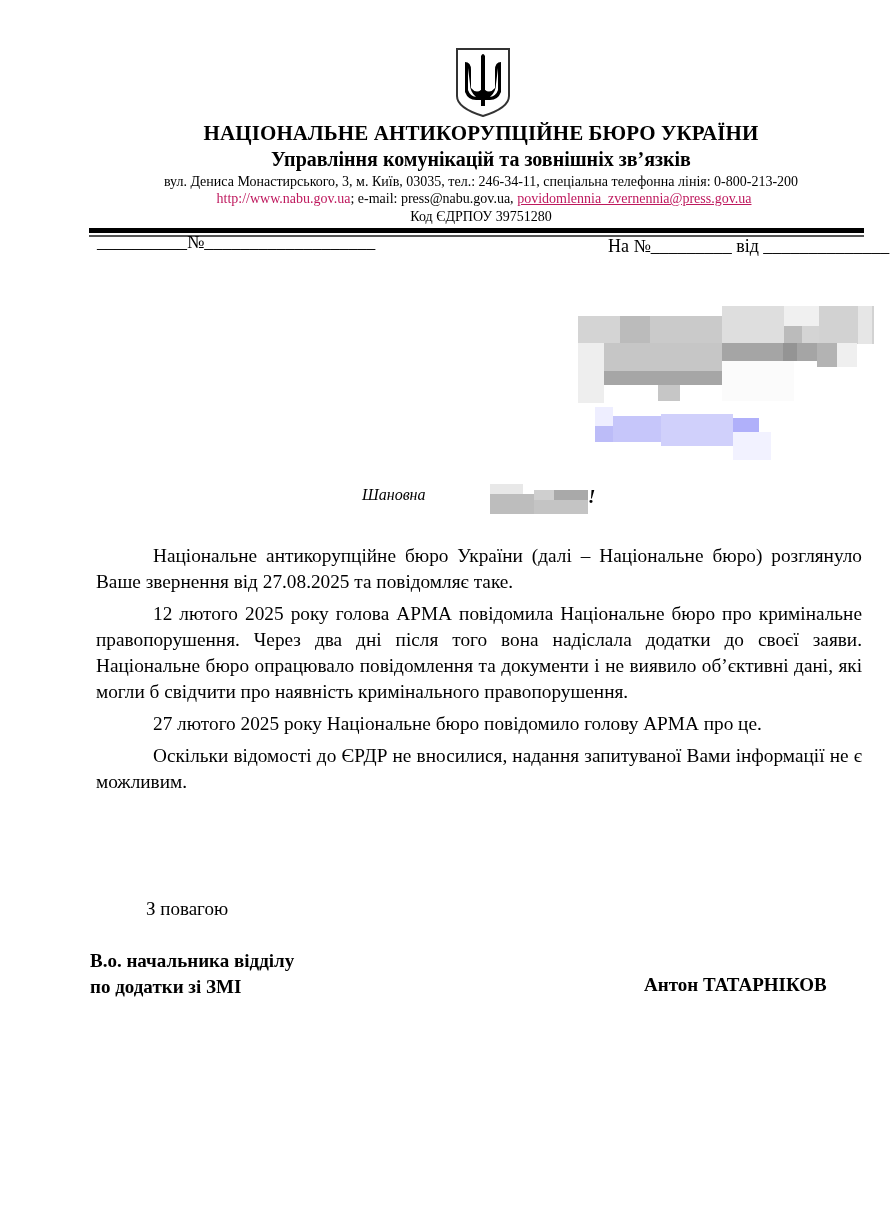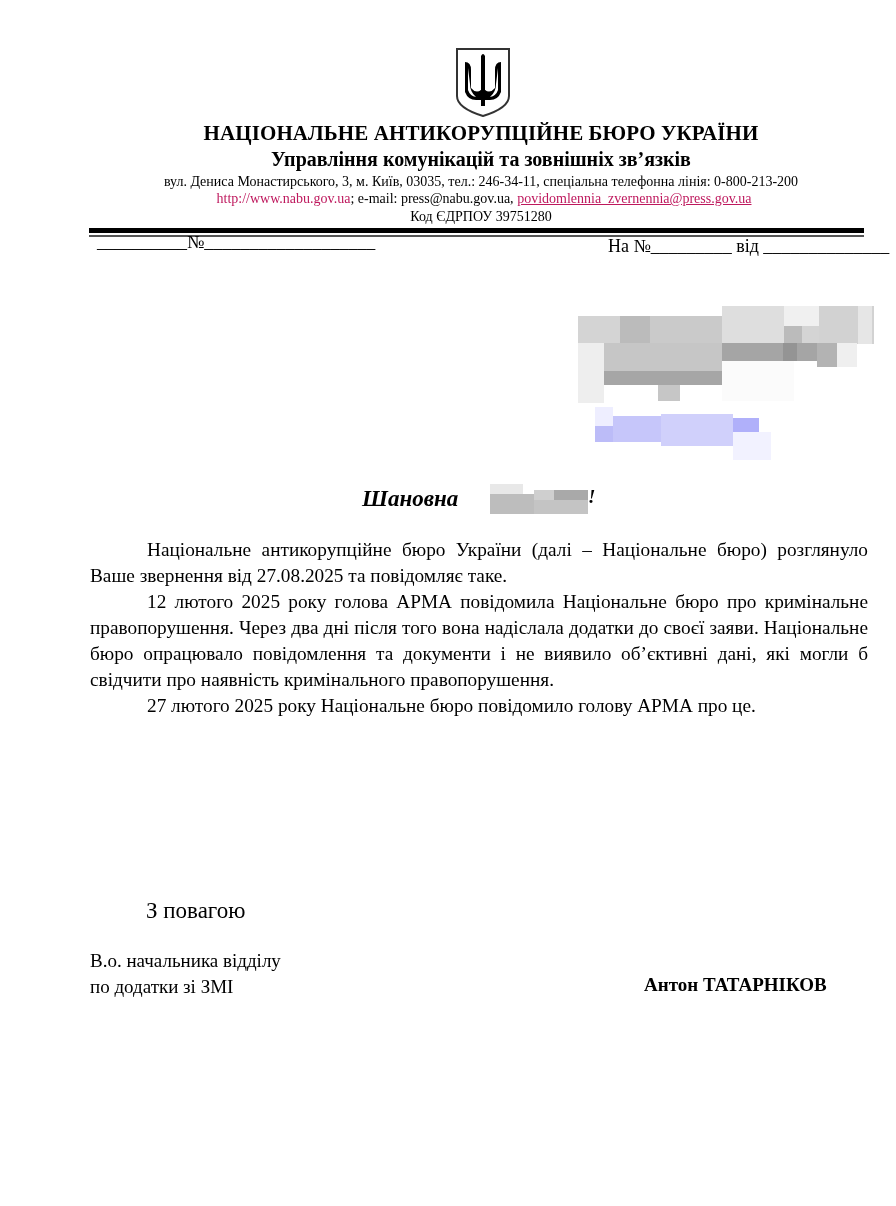--- a/index.html
+++ b/index.html
@@ -11,26 +11,26 @@
     .address { left: 0; width: 962px; top: 174px; text-align: center; font-size: 14px; white-space: nowrap; }
     .contacts { left: 0; width: 968px; top: 191px; text-align: center; font-size: 14px; white-space: nowrap; }
     .contacts a { color: #be185d; text-decoration: none; }
     .contacts a.u { text-decoration: underline; }
     .code { left: 0; width: 962px; top: 209px; text-align: center; font-size: 14px; white-space: nowrap; }
     .rule-thick { left: 89px; width: 775px; top: 228px; height: 5px; background: #000; }
     .rule-thin { left: 89px; width: 775px; top: 235px; height: 1.5px; background: #555; }
     .reg-left { left: 97px; top: 232px; font-size: 18px; white-space: nowrap; }
     .reg-right { left: 565px; top: 236px; font-size: 18px; white-space: nowrap; margin-left: 43px; }
     .blur { position: absolute; }
-    .salutation { left: 362px; top: 486px; font-size: 23px; font-weight: bold; font-style: italic; white-space: nowrap; }
+    .salutation { left: 362px; top: 486px; font-size: 16px; font-weight: normal; font-style: italic; white-space: nowrap; }
     .excl { left: 588px; top: 486px; font-size: 19px; font-weight: bold; font-style: italic; }
     .body-text { left: 90px; width: 778px; top: 537px; font-size: 19.3px; line-height: 26px; text-align: justify; }
-    .body-text p { margin: 0; text-indent: 57px; }
-    .closing { left: 146px; top: 898px; font-size: 23px; }
-    .sig-title { left: 90px; top: 948px; font-size: 19px; font-weight: normal; line-height: 26px; }
+    .body-text p { margin: 6px; text-indent: 57px; }
+    .closing { left: 146px; top: 898px; font-size: 19px; }
+    .sig-title { left: 90px; top: 948px; font-size: 19px; font-weight: bold; line-height: 26px; }
     .sig-name { left: 644px; top: 974px; font-size: 19px; font-weight: bold; white-space: nowrap; }
   </style>
 </head>
 <body>
 
 <div class="abs emblem">
   <svg width="58" height="72" viewBox="0 0 58 72">
     <path d="M3 3 H55 V50 Q55 62 29 70 Q3 62 3 50 Z" fill="#fff" stroke="#333" stroke-width="2"></path>
     <g fill="#000">
       <path d="M27 10 Q29 6 31 10 L31 36 L27 36 Z"></path>
@@ -88,20 +88,21 @@
   <div class="blur" style="left:44px;top:6px;width:54px;height:10px;background:#cfcfcf;"></div>
   <div class="blur" style="left:64px;top:6px;width:34px;height:10px;background:#a9a9a9;"></div>
   <div class="blur" style="left:44px;top:16px;width:54px;height:14px;background:#c4c4c4;"></div>
 </div>
 <div class="abs excl">!</div>
 
 <div class="abs body-text">
   <p>Національне антикорупційне бюро України (далі – Національне бюро) розглянуло Ваше звернення від 27.08.2025 та повідомляє таке.</p>
   <p>12 лютого 2025 року голова АРМА повідомила Національне бюро про кримінальне правопорушення. Через два дні після того вона надіслала додатки до своєї заяви. Національне бюро опрацювало повідомлення та документи і не виявило об’єктивні дані, які могли б свідчити про наявність кримінального правопорушення.</p>
   <p>27 лютого 2025 року Національне бюро повідомило голову АРМА про це.</p>
+  <p>Оскільки відомості до ЄРДР не вносилися, надання запитуваної Вами інформації не є можливим.</p>
 </div>
 
 <div class="abs closing">З повагою</div>
 <div class="abs sig-title">
   <div>В.о. начальника відділу</div>
   <div>по додатки зі ЗМІ</div>
 </div>
 <div class="abs sig-name">Антон ТАТАРНІКОВ</div>
 
 </body></html>

